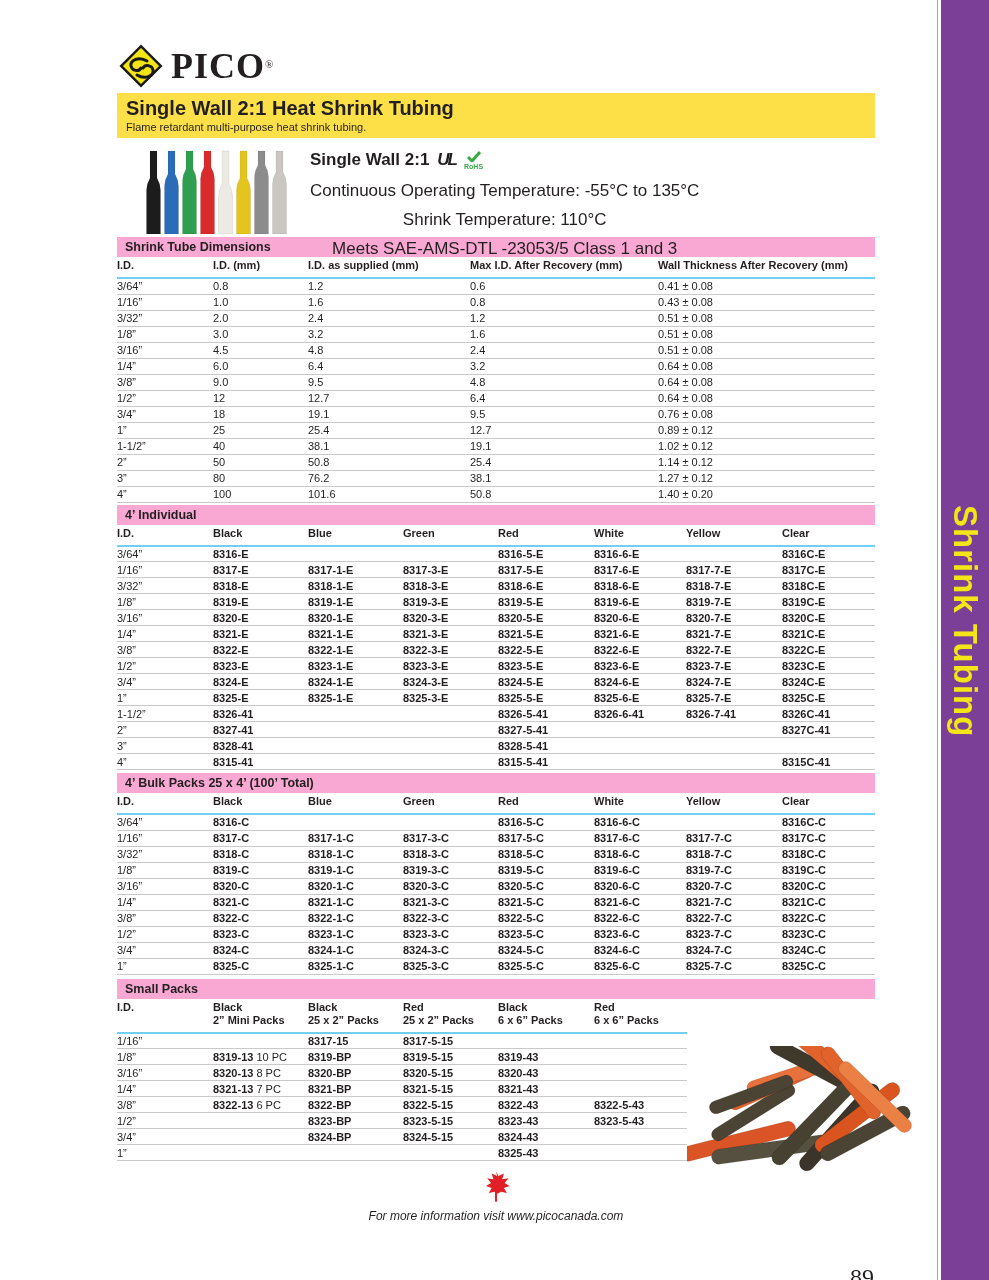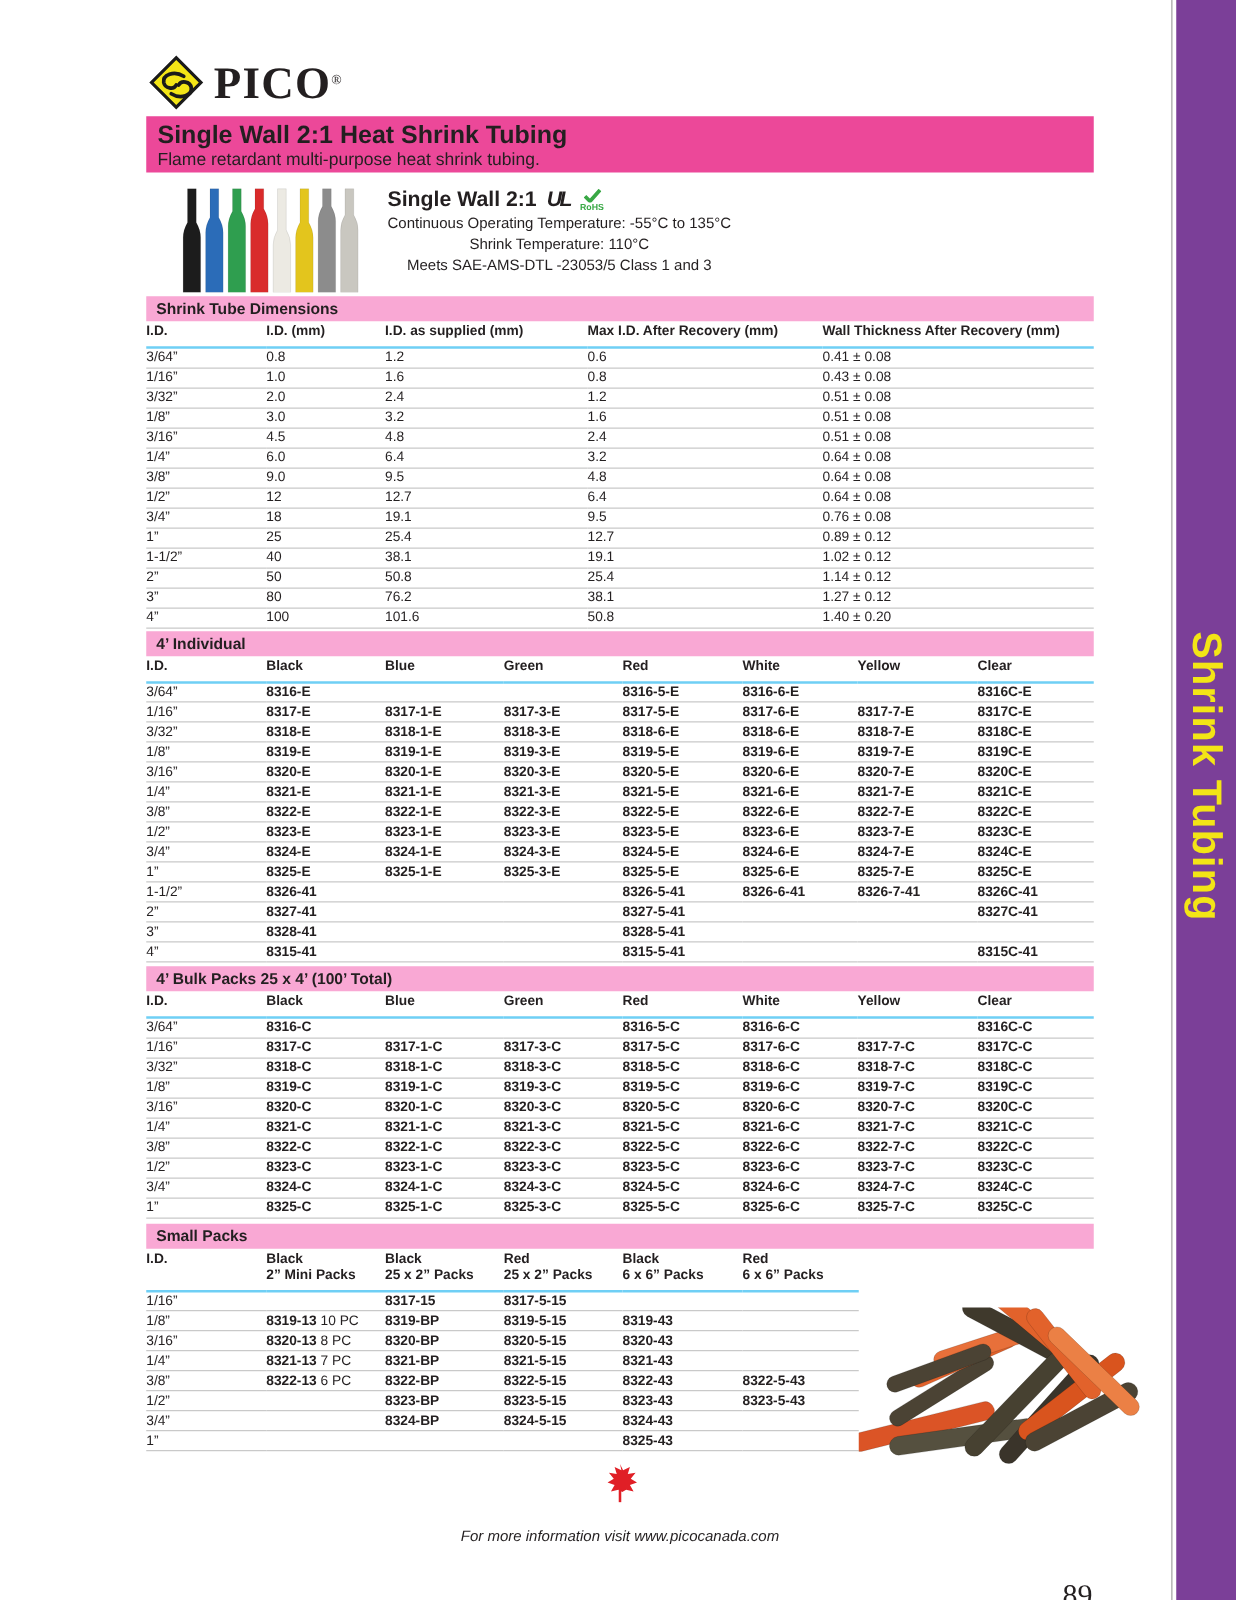--- a/index.html
+++ b/index.html
@@ -9,31 +9,31 @@
   .content { position:absolute; left:117px; top:0; width:758px; }
 
   
   .logo-row { margin-top:44px; height:44px; display:flex; align-items:center; }
   .logo-word { font-family:"Liberation Serif", serif; font-weight:700; font-size:36px;
     letter-spacing:1px; margin-left:6px; line-height:1; }
   .logo-reg { font-family:"Liberation Serif", serif; font-size:11px; vertical-align:top;
     position:relative; top:-2px; }
 
   
-  .banner { margin-top:5px; height:45px; background:#ec4899; padding:3px 9px 0 9px; }
+  .banner { margin-top:5px; height:45px; background:#fde047; padding:3px 9px 0 9px; }
   .banner-title { font-size:20px; font-weight:700; line-height:24px; }
-  .banner-sub { font-size:14px; line-height:15px; }
+  .banner-sub { font-size:11px; line-height:15px; }
 
   
   .product { margin-top:12px; height:87px; position:relative;text-align:center; }
   .product-tubes { position:absolute; left:28px; top:0; }
   .product-info { position:absolute; left:193px; top:0; }
   .product-heading-row { display:flex; align-items:center; gap:8px; }
   .product-heading { font-size:17px; font-weight:700; line-height:20px; }
-  .spec-line { font-size:12px; line-height:17px; }
+  .spec-line { font-size:17px; line-height:17px;margin-top:12px; }
   .rohs-wrap { display:flex; flex-direction:column; align-items:center; line-height:1; }
   .rohs-label { font-size:7px; font-weight:700; color:#39a845; margin-top:1px; }
   .ul-mark { font-weight:900; font-style:italic; font-size:17px; letter-spacing:-2px; }
 
   
   .band { height:20px; line-height:20px; background:#f9a8d4; font-size:12.5px;
     font-weight:700; padding-left:8px; }
   .band-gap2 { margin-top:2px; } .band-gap3 { margin-top:3px; } .band-gap4 { margin-top:4px; }
 
   
@@ -58,21 +58,21 @@
 
   .tbl-sp th:nth-child(1){width:96px} .tbl-sp th:nth-child(2){width:95px}
   .tbl-sp th:nth-child(3){width:95px} .tbl-sp th:nth-child(4){width:95px}
   .tbl-sp th:nth-child(5){width:96px}
 
   
   .tube-pile { position:absolute; left:570px; top:1046px; }
 
   
   .footer { margin-top:10px; text-align:center; }
-  .footer-note { font-size:12px; font-style:italic; margin-top:14px; }
+  .footer-note { font-size:12px; font-style:italic; margin-top:2px; }
   .page-number { position:absolute; left:850px; top:1264px;
     font-family:"Liberation Serif", serif; font-size:24px; }
 
   
   .sidebar-rule { position:absolute; left:937px; top:0; width:1px; height:1280px;
     background:#a5a5a5; }
   .sidebar { position:absolute; left:941px; top:0; width:48px; height:1280px;
     background:#7b3f98; }
   .sidebar-label { writing-mode:vertical-rl; font-size:33px; font-weight:700;
     color:#f3e516; position:absolute; top:505px; left:50%; transform:translateX(-50%);

